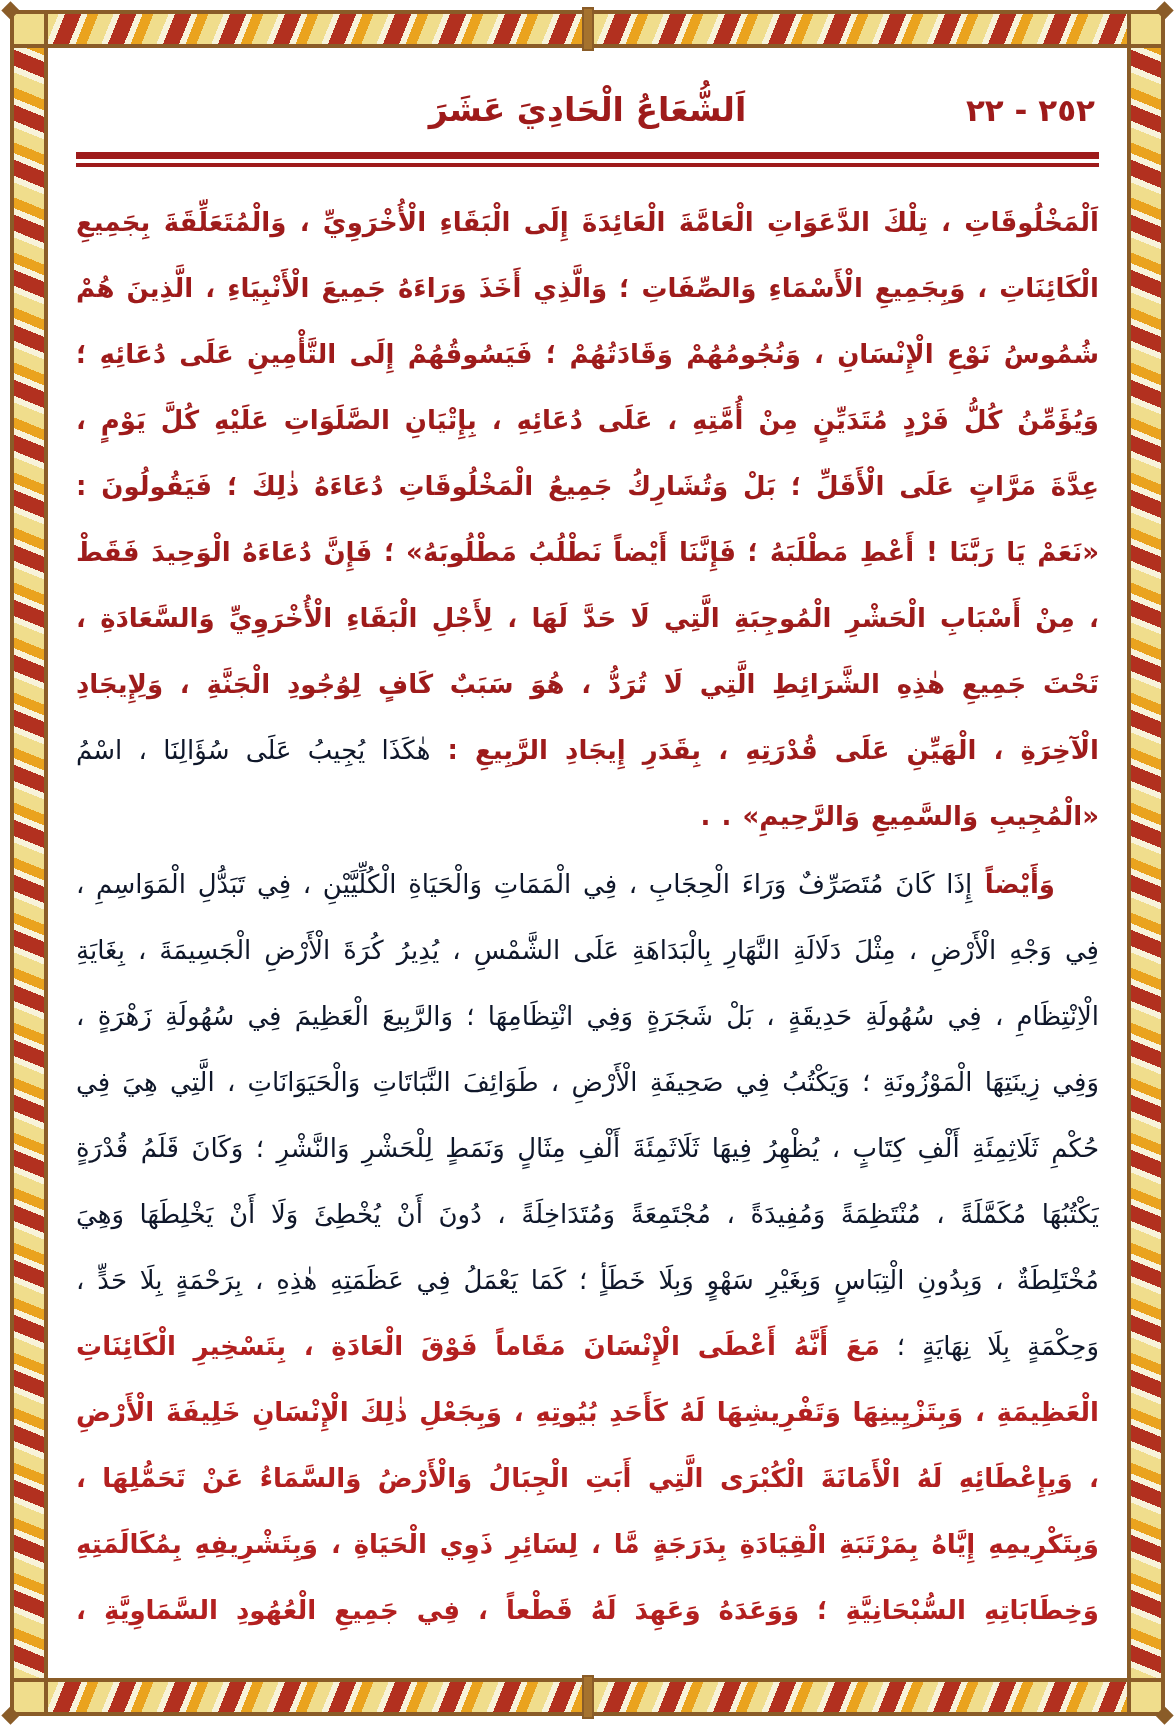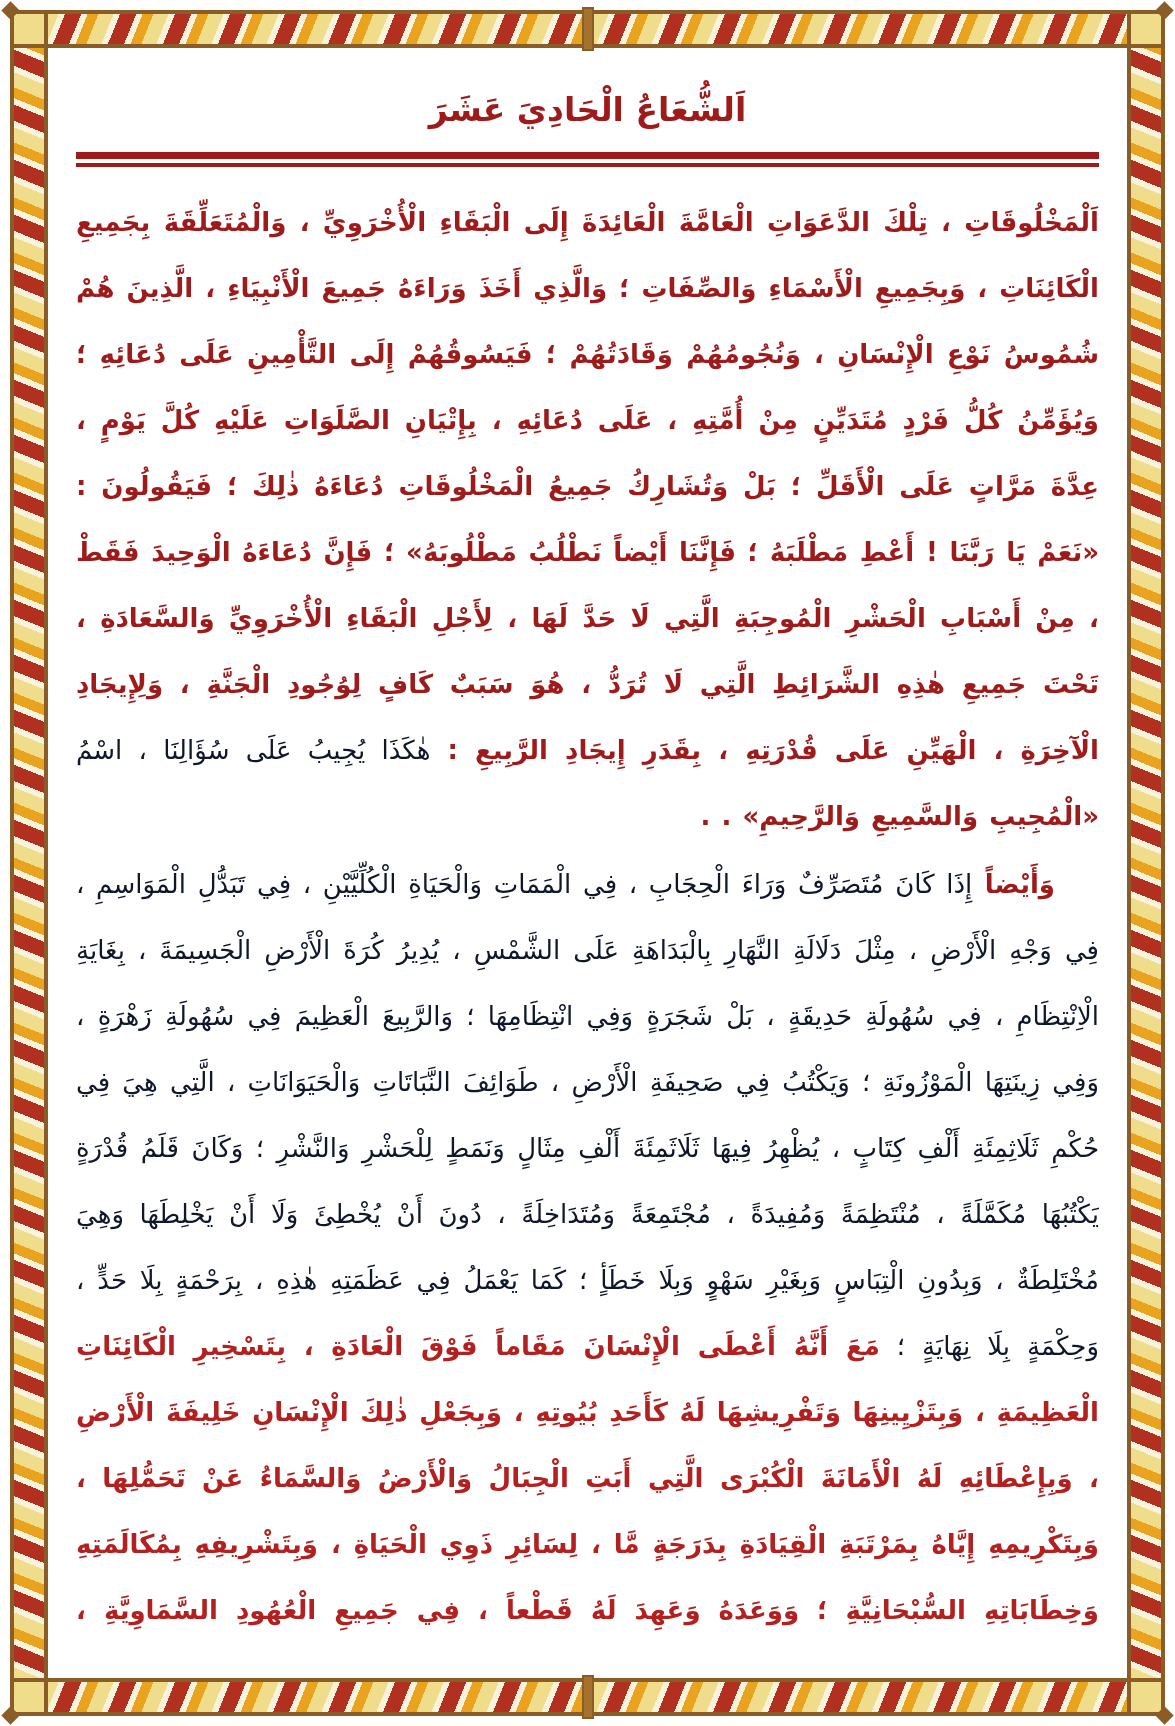--- a/index.html
+++ b/index.html
@@ -103,20 +103,21 @@
   <div class="finial f-tr"></div>
   <div class="finial f-bl"></div>
   <div class="finial f-br"></div>
   <div class="connector conn-top"></div>
   <div class="connector conn-bottom"></div>
 
   <div class="content">
 
     <header class="page-header">
       <h1 class="page-title">اَلشُّعَاعُ الْحَادِيَ عَشَرَ</h1>
+      <div class="page-number">٢٥٢ - ٢٢</div>
     </header>
 
     <div class="double-rule">
       <div class="rule-thick"></div>
       <div class="rule-thin"></div>
     </div>
 
     <main class="body-text">
       <p class="para"><span class="seg-darkred">اَلْمَخْلُوقَاتِ ، تِلْكَ الدَّعَوَاتِ الْعَامَّةَ الْعَائِدَةَ إِلَى الْبَقَاءِ الْأُخْرَوِيِّ ، وَالْمُتَعَلِّقَةَ بِجَمِيعِ الْكَائِنَاتِ ، وَبِجَمِيعِ الْأَسْمَاءِ وَالصِّفَاتِ ؛ وَالَّذِي أَخَذَ وَرَاءَهُ جَمِيعَ الْأَنْبِيَاءِ ، الَّذِينَ هُمْ شُمُوسُ نَوْعِ الْإِنْسَانِ ، وَنُجُومُهُمْ وَقَادَتُهُمْ ؛ فَيَسُوقُهُمْ إِلَى التَّأْمِينِ عَلَى دُعَائِهِ ؛ وَيُؤَمِّنُ كُلُّ فَرْدٍ مُتَدَيِّنٍ مِنْ أُمَّتِهِ ، عَلَى دُعَائِهِ ، بِإِتْيَانِ الصَّلَوَاتِ عَلَيْهِ كُلَّ يَوْمٍ ، عِدَّةَ مَرَّاتٍ عَلَى الْأَقَلِّ ؛ بَلْ وَتُشَارِكُ جَمِيعُ الْمَخْلُوقَاتِ دُعَاءَهُ ذٰلِكَ ؛ فَيَقُولُونَ : «نَعَمْ يَا رَبَّنَا ! أَعْطِ مَطْلَبَهُ ؛ فَإِنَّنَا أَيْضاً نَطْلُبُ مَطْلُوبَهُ» ؛ فَإِنَّ دُعَاءَهُ الْوَحِيدَ فَقَطْ ، مِنْ أَسْبَابِ الْحَشْرِ الْمُوجِبَةِ الَّتِي لَا حَدَّ لَهَا ، لِأَجْلِ الْبَقَاءِ الْأُخْرَوِيِّ وَالسَّعَادَةِ ، تَحْتَ جَمِيعِ هٰذِهِ الشَّرَائِطِ الَّتِي لَا تُرَدُّ ، هُوَ سَبَبٌ كَافٍ لِوُجُودِ الْجَنَّةِ ، وَلِإِيجَادِ الْآخِرَةِ ، الْهَيِّنِ عَلَى قُدْرَتِهِ ، بِقَدَرِ إِيجَادِ الرَّبِيعِ : </span><span class="seg-black">هٰكَذَا يُجِيبُ عَلَى سُؤَالِنَا ، اسْمُ </span><span class="seg-darkred">«الْمُجِيبِ وَالسَّمِيعِ وَالرَّحِيمِ» . .</span></p>
       <p class="para indented"><span class="seg-darkred">وَأَيْضاً </span><span class="seg-black">إِذَا كَانَ مُتَصَرِّفٌ وَرَاءَ الْحِجَابِ ، فِي الْمَمَاتِ وَالْحَيَاةِ الْكُلِّيَّيْنِ ، فِي تَبَدُّلِ الْمَوَاسِمِ ، فِي وَجْهِ الْأَرْضِ ، مِثْلَ دَلَالَةِ النَّهَارِ بِالْبَدَاهَةِ عَلَى الشَّمْسِ ، يُدِيرُ كُرَةَ الْأَرْضِ الْجَسِيمَةَ ، بِغَايَةِ الْاِنْتِظَامِ ، فِي سُهُولَةِ حَدِيقَةٍ ، بَلْ شَجَرَةٍ وَفِي انْتِظَامِهَا ؛ وَالرَّبِيعَ الْعَظِيمَ فِي سُهُولَةِ زَهْرَةٍ ، وَفِي زِينَتِهَا الْمَوْزُونَةِ ؛ وَيَكْتُبُ فِي صَحِيفَةِ الْأَرْضِ ، طَوَائِفَ النَّبَاتَاتِ وَالْحَيَوَانَاتِ ، الَّتِي هِيَ فِي حُكْمِ ثَلَاثِمِئَةِ أَلْفِ كِتَابٍ ، يُظْهِرُ فِيهَا ثَلَاثَمِئَةَ أَلْفِ مِثَالٍ وَنَمَطٍ لِلْحَشْرِ وَالنَّشْرِ ؛ وَكَانَ قَلَمُ قُدْرَةٍ يَكْتُبُهَا مُكَمَّلَةً ، مُنْتَظِمَةً وَمُفِيدَةً ، مُجْتَمِعَةً وَمُتَدَاخِلَةً ، دُونَ أَنْ يُخْطِئَ وَلَا أَنْ يَخْلِطَهَا وَهِيَ مُخْتَلِطَةٌ ، وَبِدُونِ الْتِبَاسٍ وَبِغَيْرِ سَهْوٍ وَبِلَا خَطَأٍ ؛ كَمَا يَعْمَلُ فِي عَظَمَتِهِ هٰذِهِ ، بِرَحْمَةٍ بِلَا حَدٍّ ، وَحِكْمَةٍ بِلَا نِهَايَةٍ ؛ </span><span class="seg-brightred">مَعَ أَنَّهُ أَعْطَى الْإِنْسَانَ مَقَاماً فَوْقَ الْعَادَةِ ، بِتَسْخِيرِ الْكَائِنَاتِ الْعَظِيمَةِ ، وَبِتَزْيِينِهَا وَتَفْرِيشِهَا لَهُ كَأَحَدِ بُيُوتِهِ ، وَبِجَعْلِ ذٰلِكَ الْإِنْسَانِ خَلِيفَةَ الْأَرْضِ ، وَبِإِعْطَائِهِ لَهُ الْأَمَانَةَ الْكُبْرَى الَّتِي أَبَتِ الْجِبَالُ وَالْأَرْضُ وَالسَّمَاءُ عَنْ تَحَمُّلِهَا ، وَبِتَكْرِيمِهِ إِيَّاهُ بِمَرْتَبَةِ الْقِيَادَةِ بِدَرَجَةٍ مَّا ، لِسَائِرِ ذَوِي الْحَيَاةِ ، وَبِتَشْرِيفِهِ بِمُكَالَمَتِهِ وَخِطَابَاتِهِ السُّبْحَانِيَّةِ ؛ وَوَعَدَهُ وَعَهِدَ لَهُ قَطْعاً ، فِي جَمِيعِ الْعُهُودِ السَّمَاوِيَّةِ ، بِالسَّعَادَةِ الْأَبَدِيَّةِ وَالْبَقَاءِ الْأُخْرَوِيِّ ؛ فَلَا تَكُونُ شُبْهَةٌ قَطْعاً وَأَصْلاً : أَنَّهُ سَيَفْتَحُ دَارَ السَّعَادَةِ ، الْهَيِّنَةَ عَلَى قُدْرَتِهِ بِقَدَرِ الرَّبِيعِ ؛ وَيَصْنَعُهَا لِأُولٰئِكَ النَّاسِ</span></p>

